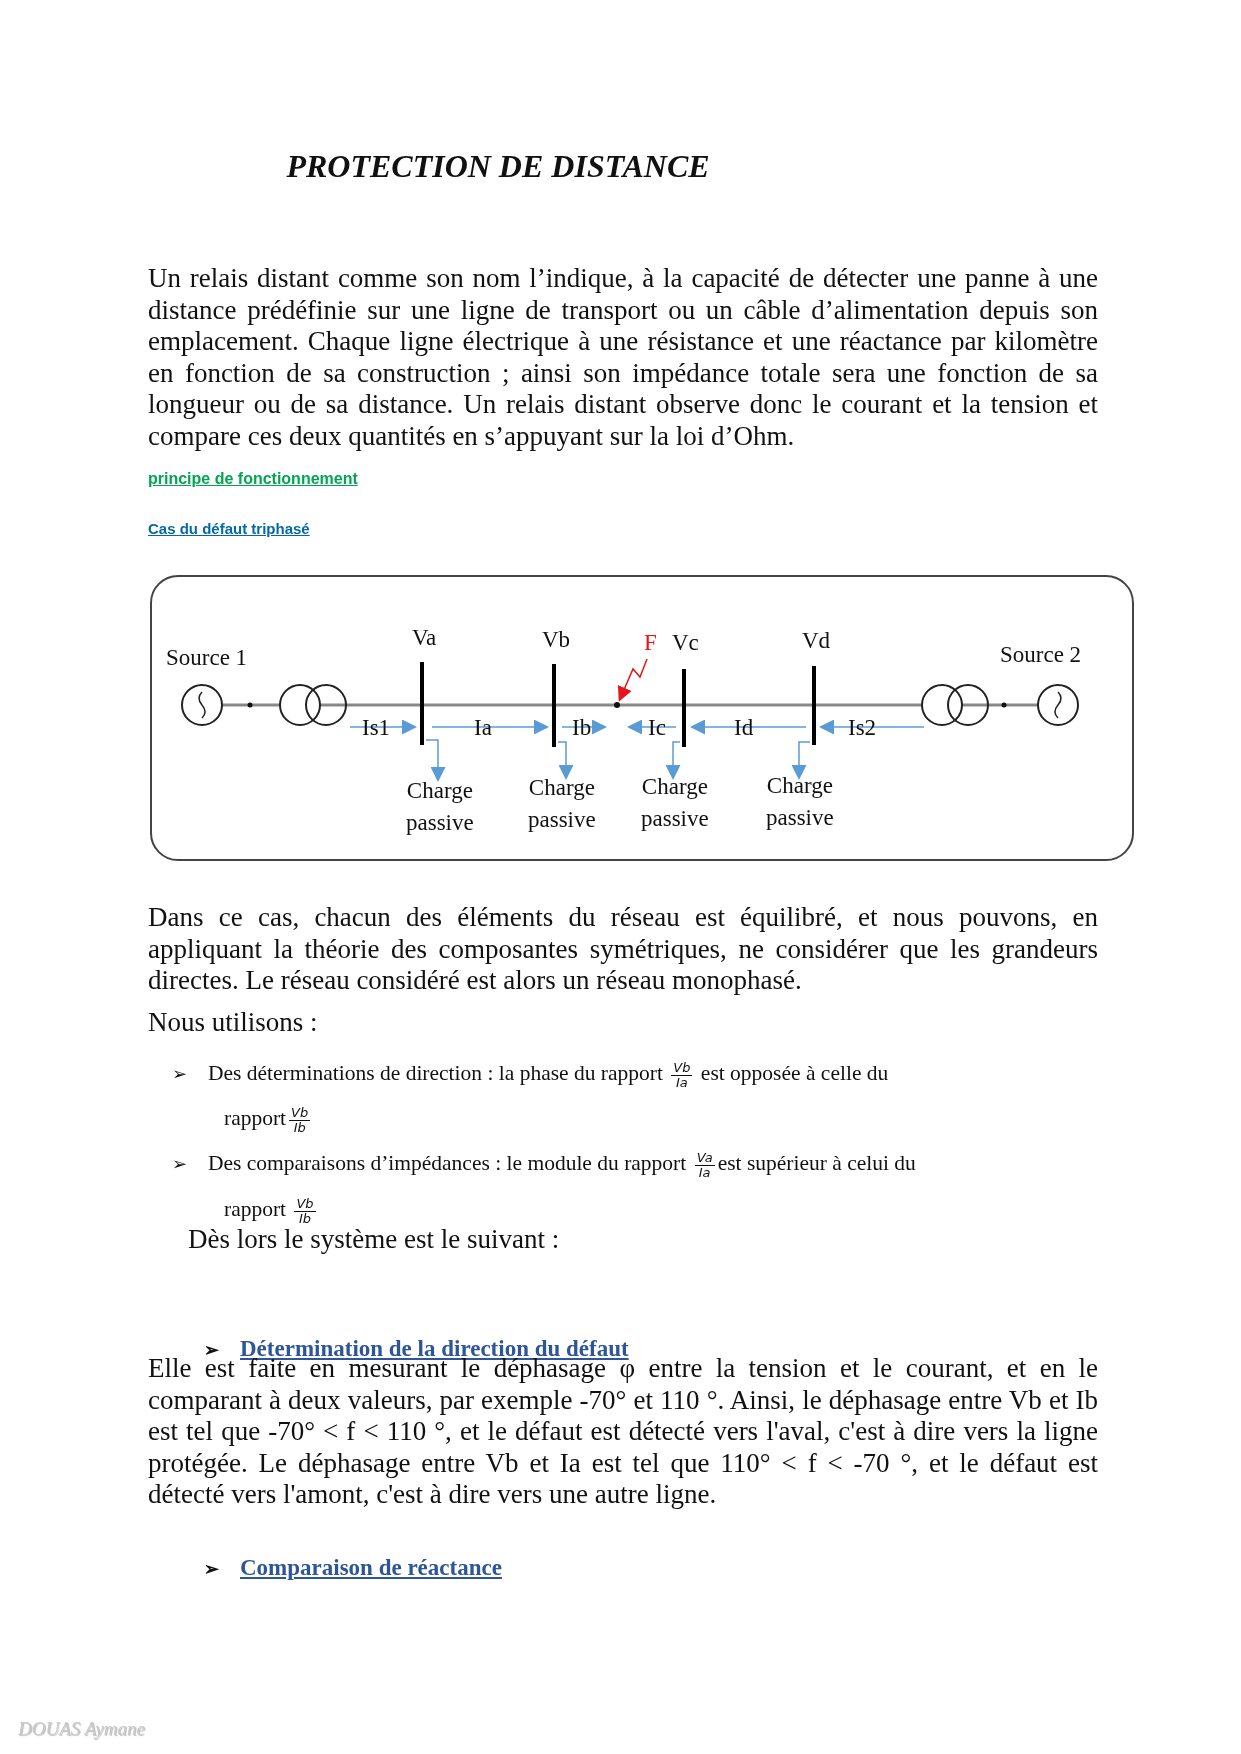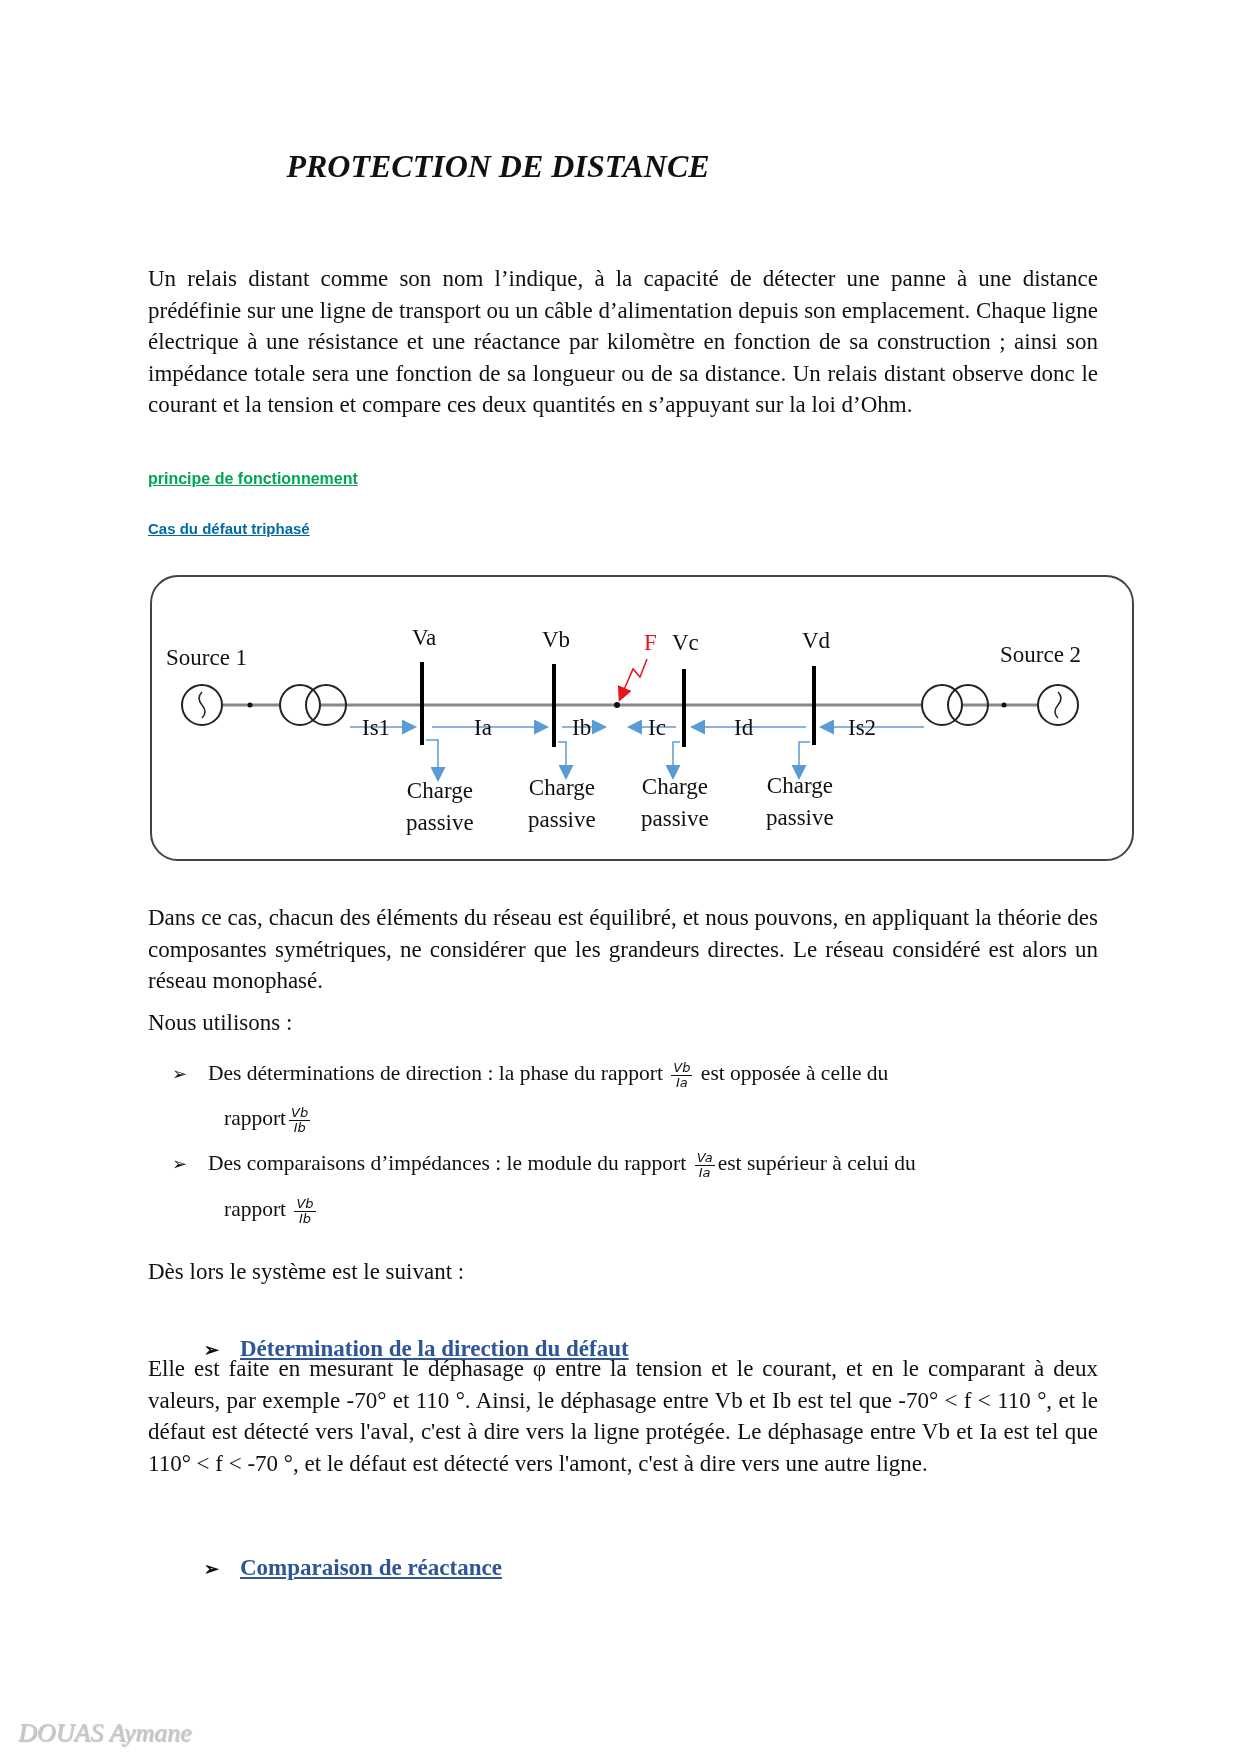--- a/index.html
+++ b/index.html
@@ -1,39 +1,39 @@
 <!DOCTYPE html>
 <html><head>
 <meta charset="utf-8">
 <style>
   html, body { margin:0; padding:0; background:#fff; }
   body { width:1241px; height:1754px; position:relative; overflow:hidden;
          font-family:"Liberation Serif", serif; color:#111; }
   .title { position:absolute; top:148px; left:0; width:996px; text-align:center;
            font-style:italic; font-weight:bold; font-size:32px; }
-  .para { position:absolute; left:148px; width:950px; font-size:23px; line-height:31.5px;
+  .para { position:absolute; left:148px; width:950px; font-size:27px; line-height:31.5px;
           text-align:justify; }
   .h-green { position:absolute; left:148px; top:470px; font-family:"Liberation Sans", sans-serif;
              font-weight:bold; font-size:16px; color:#00a651; text-decoration:underline; }
   .h-blue { position:absolute; left:148px; top:520px; font-family:"Liberation Sans", sans-serif;
             font-weight:bold; font-size:15px; color:#0369a1; text-decoration:underline; }
   .bullet { position:absolute; left:172px; font-size:21.5px; line-height:31px; }
   .arrow { display:inline-block; width:36px; font-size:18px; }
   .frac { display:inline-block; vertical-align:middle; text-align:center; font-style:italic;
           font-family:"DejaVu Sans", sans-serif; font-size:13px; line-height:14px; margin:0 3px; }
   .frac .num { display:block; border-bottom:1.5px solid #111; padding:0 2px; }
   .frac .den { display:block; }
   .subhead { position:absolute; left:204px; font-size:23px; font-weight:bold; color:#2e5597;margin-top:30px; }
   .subhead .lbl { text-decoration:underline; }
   .subhead .arrow { color:#111; }
   .diagram { position:absolute; left:150px; top:575px; width:980px; height:282px;
              border:2px solid #444; border-radius:28px; }
   .dlabel { position:absolute; font-size:23px; color:#111; }
   .footer { position:absolute; left:18px; top:1718px; font-family:"Liberation Serif", serif;
-            font-style:italic; font-size:26px; color:#c8c8c8; text-shadow:1px 1px 1px #bbb; }
+            font-style:italic; font-size:19px; color:#c8c8c8; text-shadow:1px 1px 1px #bbb; }
 </style>
 </head>
 <body>
 
 <div class="title">PROTECTION DE DISTANCE</div>
 
 <div class="para" style="top:263px;">Un relais distant comme son nom l’indique, à la capacité de détecter une panne à une distance prédéfinie sur une ligne de transport ou un câble d’alimentation depuis son emplacement. Chaque ligne électrique à une résistance et une réactance par kilomètre en fonction de sa construction ; ainsi son impédance totale sera une fonction de sa longueur ou de sa distance. Un relais distant observe donc le courant et la tension et compare ces deux quantités en s’appuyant sur la loi d’Ohm.</div>
 
 <div class="h-green">principe de fonctionnement</div>
 <div class="h-blue">Cas du défaut triphasé</div>
@@ -131,21 +131,21 @@
 
 <div class="bullet" style="top:1148px;">
   <span class="arrow">➢</span><span>Des comparaisons d’impédances : le module du rapport</span>
   <span class="frac"><span class="num">Va</span><span class="den">Ia</span></span><span>est supérieur à celui du</span>
 </div>
 <div class="bullet" style="top:1194px;left:224px;">
   <span>rapport</span>
   <span class="frac"><span class="num">Vb</span><span class="den">Ib</span></span>
 </div>
 
-<div class="para" style="top:1256px;">Dès lors le système est le suivant :</div>
+<div class="para" style="top:1224px;margin-left:40px;">Dès lors le système est le suivant :</div>
 
 <div class="subhead" style="top:1306px;">
   <span class="arrow">➢</span><span class="lbl">Détermination de la direction du défaut</span>
 </div>
 
 <div class="para" style="top:1353px;">Elle est faite en mesurant le déphasage φ entre la tension et le courant, et en le comparant à deux valeurs, par exemple -70° et 110 °. Ainsi, le déphasage entre Vb et Ib est tel que -70° &lt; f &lt; 110 °, et le défaut est détecté vers l'aval, c'est à dire vers la ligne protégée. Le déphasage entre Vb et Ia est tel que 110° &lt; f &lt; -70 °, et le défaut est détecté vers l'amont, c'est à dire vers une autre ligne.</div>
 
 <div class="subhead" style="top:1525px;">
   <span class="arrow">➢</span><span class="lbl">Comparaison de réactance</span>
 </div>

